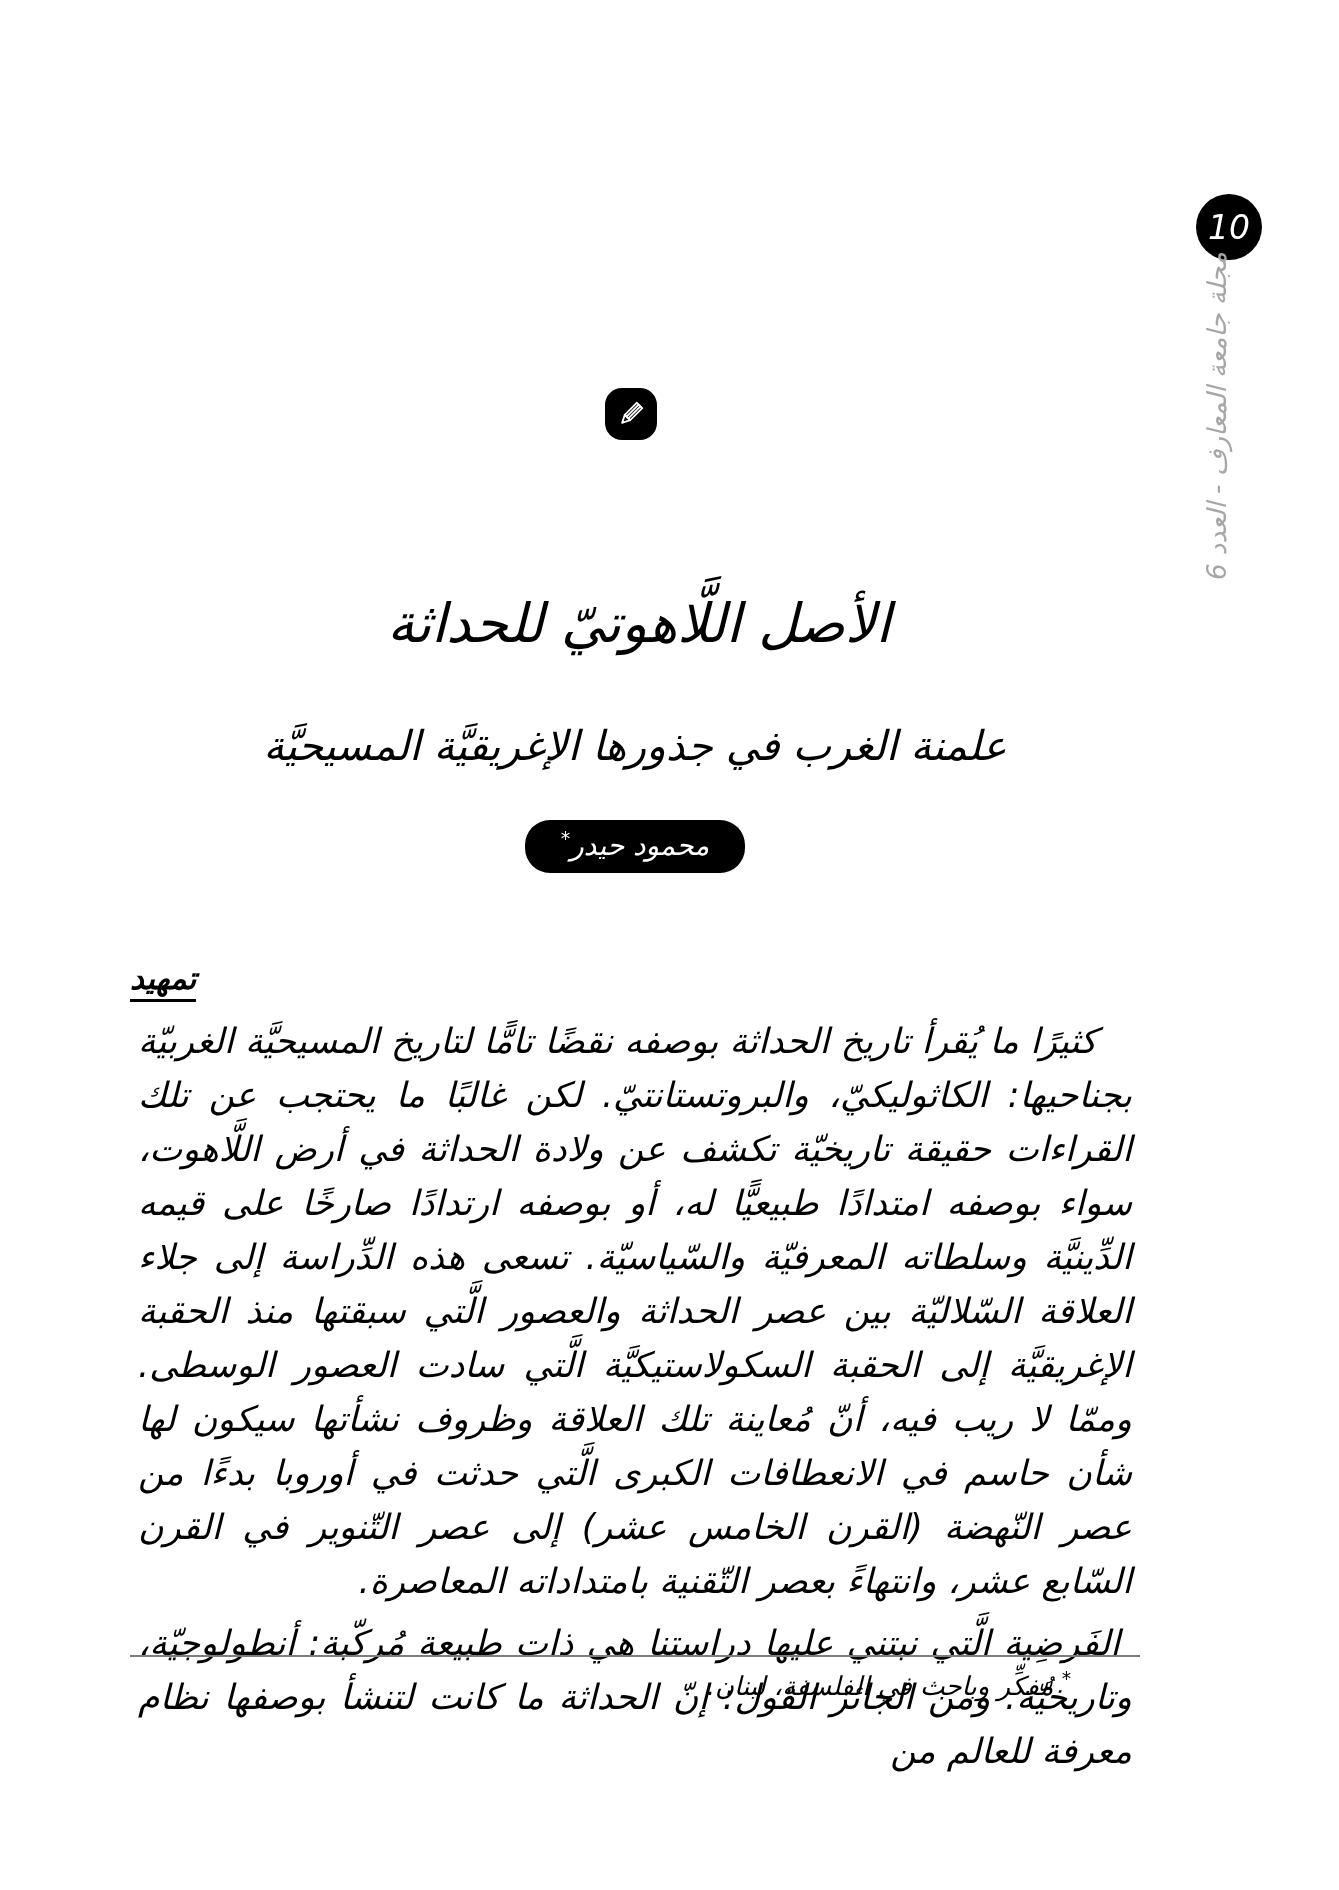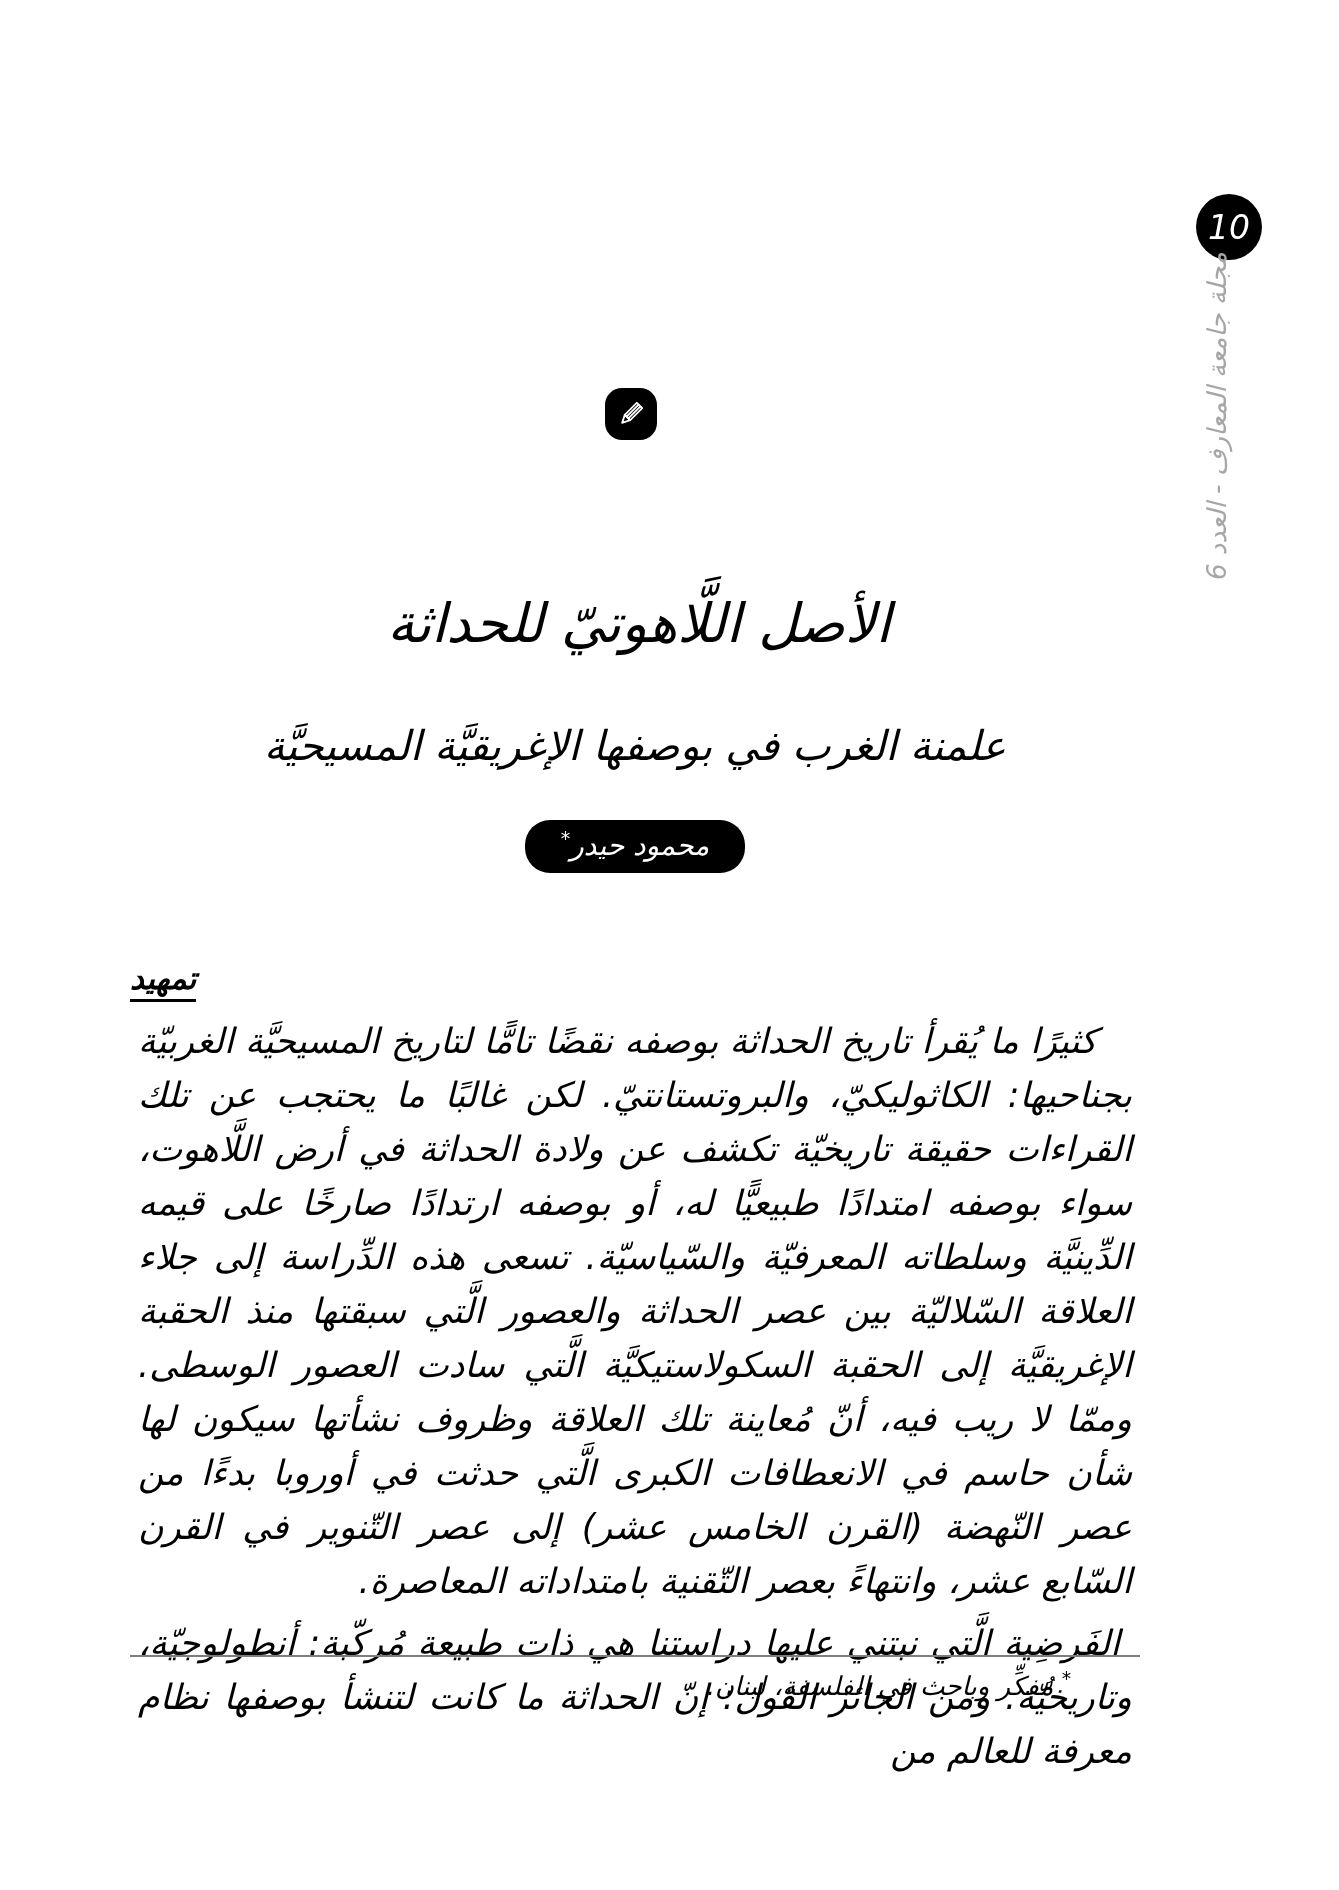--- a/index.html
+++ b/index.html
@@ -169,21 +169,21 @@
         <path d="M9.3 3.5 H14.7 V15.5 H9.3 Z"></path>
         <line x1="11.1" y1="3.5" x2="11.1" y2="15.5"></line>
         <line x1="12.9" y1="3.5" x2="12.9" y2="15.5"></line>
         <path d="M9.3 15.5 L12 20.8 L14.7 15.5 Z"></path>
       </g>
     </svg>
   </div>
 
   <h1 class="title" lang="ar">الأصل اللَّاهوتيّ للحداثة</h1>
 
-  <h2 class="subtitle" lang="ar">علمنة الغرب في بوصفها الإغريقيَّة المسيحيَّة</h2>
+  <h2 class="subtitle" lang="ar">علمنة الغرب في جذورها الإغريقيَّة المسيحيَّة</h2>
 
   <div class="author-row">
     <span class="author-chip" lang="ar">
       <span>محمود حيدر</span><sup>*</sup>
     </span>
   </div>
 
   <div class="content" lang="ar">
     <h3 class="section-heading">
       <span class="hline">تمهيد</span>

